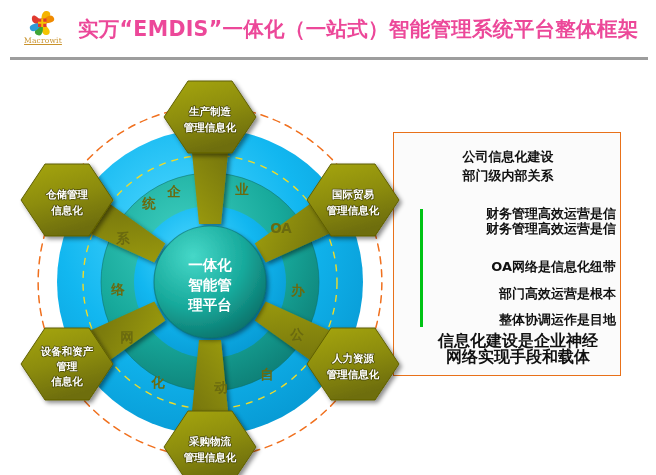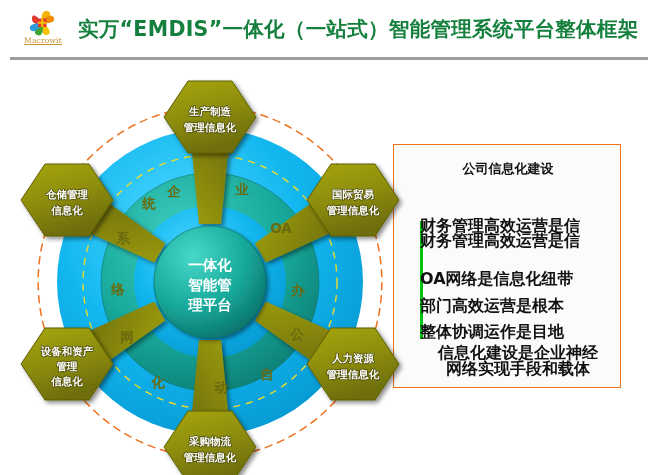--- a/index.html
+++ b/index.html
@@ -20,49 +20,49 @@
   #logo-mark{position:absolute;left:2px;top:0;width:32px;height:30px;}
   #logo-text{
     position:absolute;left:-4px;top:28px;width:46px;
     text-align:center;font-size:7.5px;color:#C9922B;
     font-family:"DejaVu Serif","Liberation Serif",serif;
     letter-spacing:.2px;white-space:nowrap;text-decoration:underline;
   }
   #title{
     position:absolute;left:78px;top:12px;width:560px;height:34px;
     display:flex;align-items:center;
-    font-size:20.5px;font-weight:bold;color:#15803d;
+    font-size:20.5px;font-weight:bold;color:#ec4899;
     letter-spacing:.3px;white-space:nowrap;
   }
   #header-rule{
     position:absolute;left:10px;top:57px;width:638px;height:3px;
     background:#9d9d9d;
   }
   
   #info-panel{
-    position:absolute;left:393px;top:144px;width:228px;height:244px;
+    position:absolute;left:393px;top:132px;width:228px;height:244px;
     border:1.6px solid #E8711A;
     background:#fbfbfb;
     box-sizing:border-box;
   }
   #info-title{
     position:absolute;left:0;top:14px;width:228px;
     text-align:center;font-size:13px;font-weight:bold;color:#111;
     line-height:19px;
   }
   #info-title span{display:block;}
   #info-list{
     position:absolute;left:26px;top:74px;width:196px;
   }
   #green-bar{
     position:absolute;left:26px;top:76px;width:2.5px;height:118px;
     background:#00C314;
   }
   .info-item{
-    text-align:left;font-size:16px;font-weight:bold;color:#111;
+    text-align:right;font-size:13px;font-weight:bold;color:#111;
     line-height:14.5px;margin-bottom:8px;
   }
   .info-item span{display:block;}
   #info-item-last{
     position:absolute;left:26px;top:200px;width:196px;
     text-align:center;font-size:16px;font-weight:bold;color:#111;
     line-height:15.5px;
   }
   #info-item-last span{display:block;}
   
@@ -101,20 +101,21 @@
     </svg>
     <div id="logo-text">Macrowit</div>
   </div>
   <div id="title">实万“EMDIS”一体化（一站式）智能管理系统平台整体框架</div>
   <div id="header-rule"></div>
 </div>
 
 <div id="info-panel">
   <div id="info-title">
     <span>公司信息化建设</span>
+    <span>部门级内部关系</span>
   </div>
   <div id="green-bar"></div>
   <div id="info-list">
     <div class="info-item">
       <span>财务管理高效运营是信</span>
       <span>财务管理高效运营是信</span>
     </div>
     <div class="info-item" style="margin-top:24px;">
       <span>OA网络是信息化纽带</span>
     </div>

